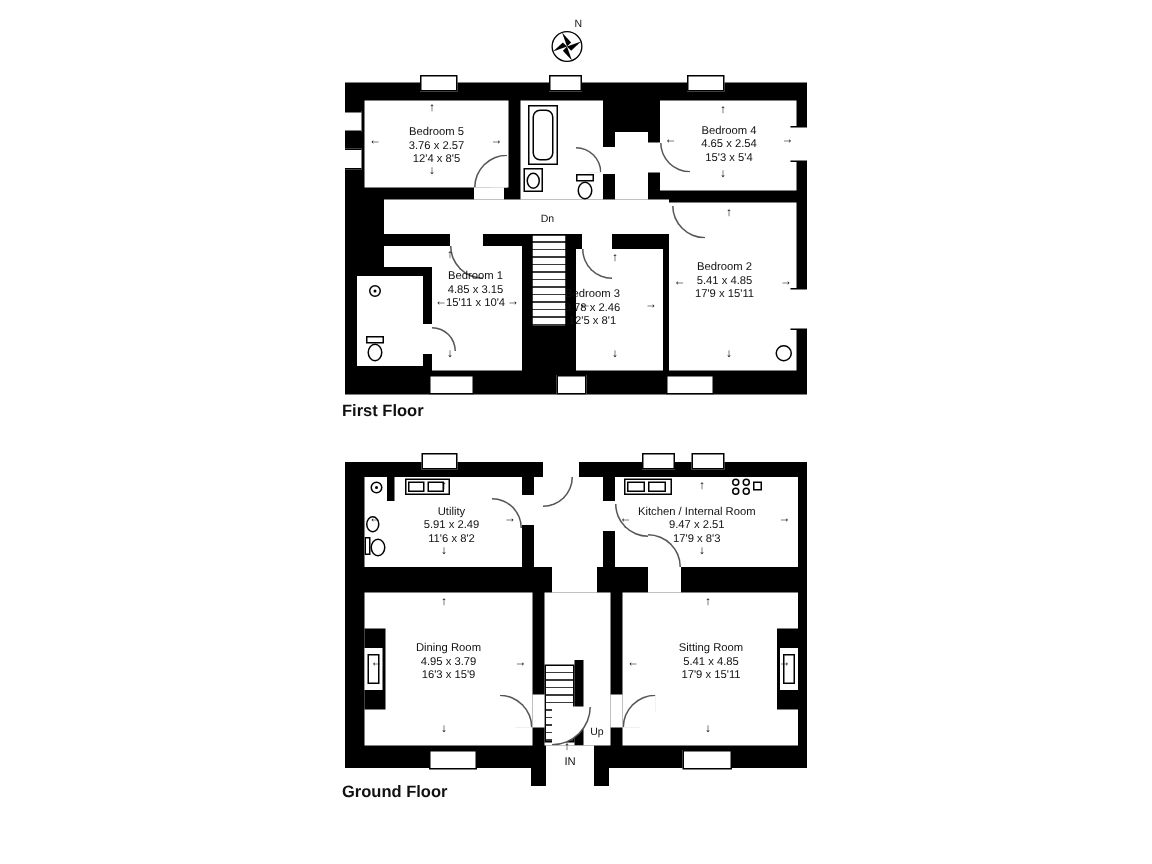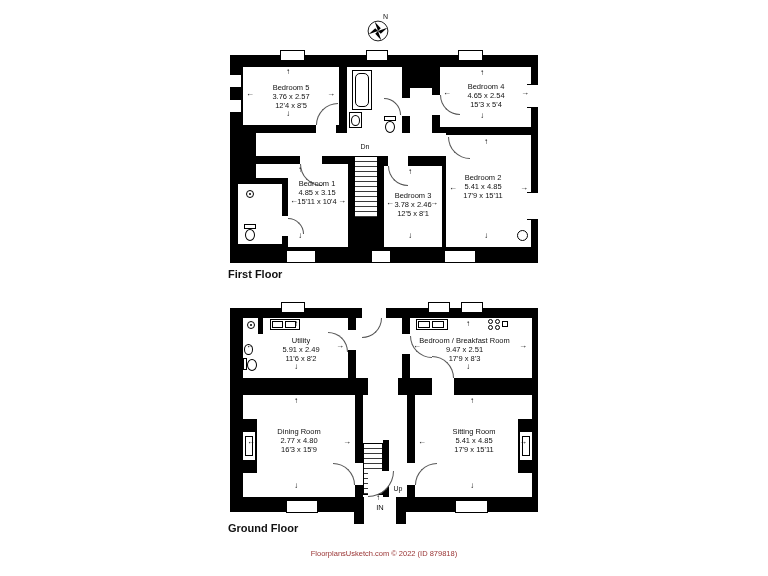--- a/index.html
+++ b/index.html
@@ -111,21 +111,21 @@
     <div class="rlabel" style="left:441px;top:82px;width:90px">
       <div class="rn">Bedroom 4</div>
       <div>4.65 x 2.54</div>
       <div>15'3 x 5'4</div>
     </div>
     <div class="rlabel" style="left:272px;top:179px;width:90px">
       <div class="rn">Bedroom 1</div>
       <div>4.85 x 3.15</div>
       <div>15'11 x 10'4</div>
     </div>
-    <div class="rlabel" style="left:363px;top:191px;width:100px">
+    <div class="rlabel" style="left:345px;top:191px;width:100px">
       <div class="rn">Bedroom 3</div>
       <div>3.78 x 2.46</div>
       <div>12'5 x 8'1</div>
     </div>
     <div class="rlabel" style="left:438px;top:173px;width:90px">
       <div class="rn">Bedroom 2</div>
       <div>5.41 x 4.85</div>
       <div>17'9 x 15'11</div>
     </div>
 
@@ -217,27 +217,27 @@
     <div class="circ" style="left:488px;top:325px;width:5px;height:5px"></div>
     <div class="circ" style="left:495px;top:325px;width:5px;height:5px"></div>
     <div class="bd" style="left:502px;top:321px;width:6px;height:6px"></div>
 
     <div class="rlabel" style="left:256px;top:336px;width:90px">
       <div class="rn">Utility</div>
       <div>5.91 x 2.49</div>
       <div>11'6 x 8'2</div>
     </div>
     <div class="rlabel" style="left:402px;top:336px;width:125px">
-      <div class="rn">Bedroom / Breakfast Room</div>
+      <div class="rn">Kitchen / Internal Room</div>
       <div>9.47 x 2.51</div>
       <div>17'9 x 8'3</div>
     </div>
     <div class="rlabel" style="left:254px;top:427px;width:90px">
       <div class="rn">Dining Room</div>
-      <div>2.77 x 4.80</div>
+      <div>4.95 x 3.79</div>
       <div>16'3 x 15'9</div>
     </div>
     <div class="rlabel" style="left:424px;top:427px;width:100px">
       <div class="rn">Sitting Room</div>
       <div>5.41 x 4.85</div>
       <div>17'9 x 15'11</div>
     </div>
 
     <i class="da" style="left:376px;top:494px">↑</i>
     <div class="stair-label" style="left:368px;top:503px;width:24px;font-size:7.5px">IN</div>
@@ -256,16 +256,15 @@
     <i class="da" style="left:343px;top:438px">→</i>
     <i class="da" style="left:470px;top:397px">↑</i>
     <i class="da" style="left:470px;top:482px">↓</i>
     <i class="da" style="left:418px;top:438px">←</i>
     <i class="da" style="left:519px;top:438px">→</i>
   </div>
 
   <div class="floor-title" style="left:228px;top:522px">Ground Floor</div>
 
   <div class="footer">
-    <div class="footer-brand">FloorplansUsketch.com © 2022 (ID 879818)</div>
   </div>
 
 </div>
 
 </body></html>

